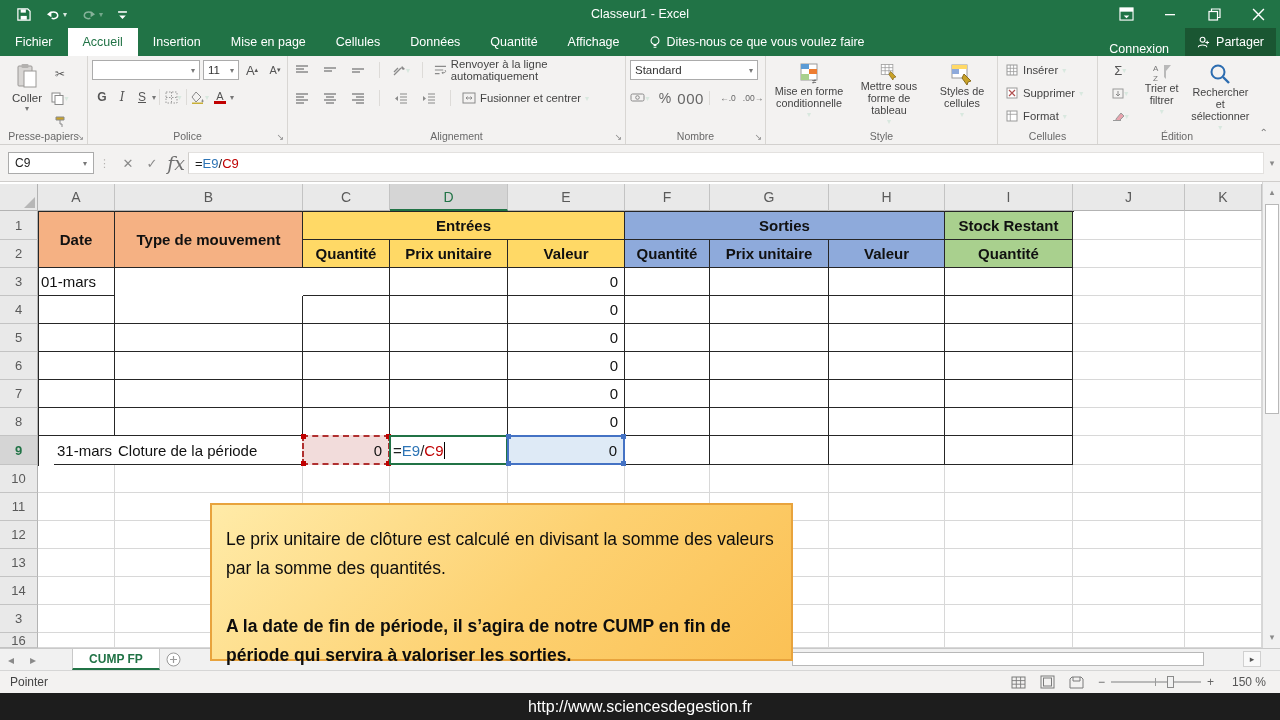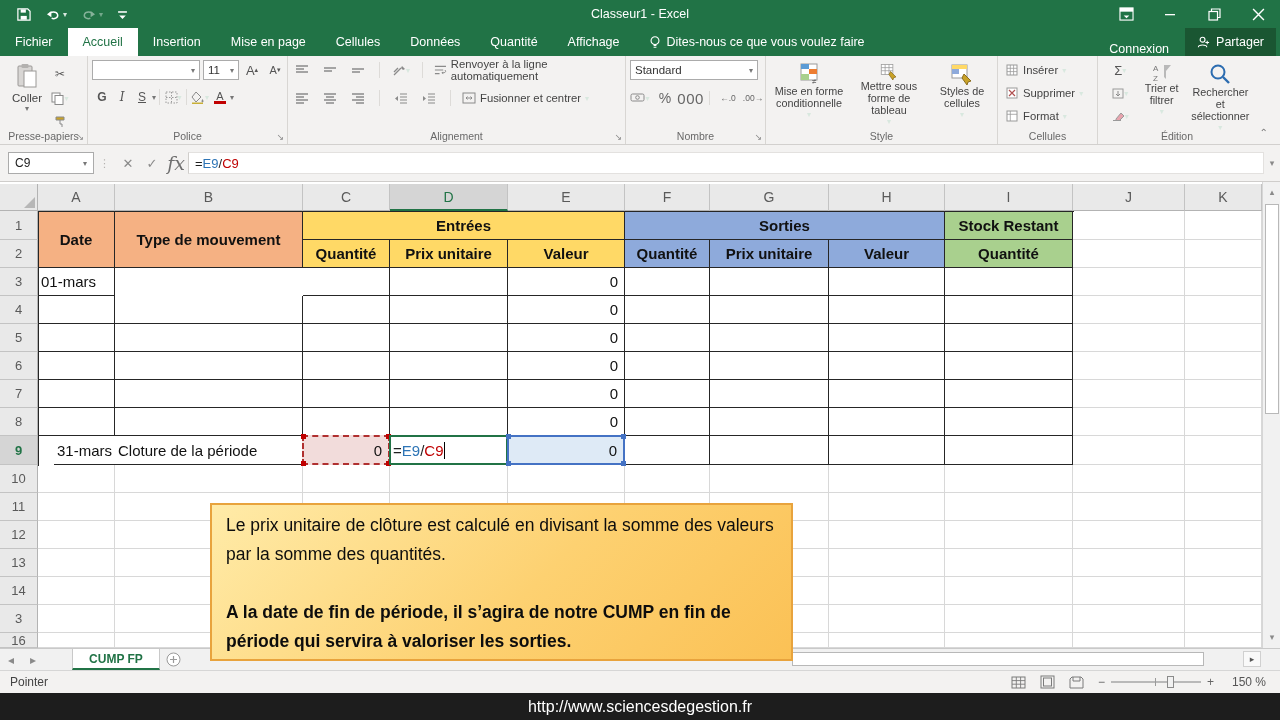--- a/index.html
+++ b/index.html
@@ -97,21 +97,21 @@
   .ztrack { position:relative; width:90px; height:2px; background:#b9b9b9; }
   .ztick { position:absolute; left:44px; top:-3px; width:1px; height:8px; background:#9a9a9a; }
   .zthumb { position:absolute; left:56px; top:-5px; width:7px; height:12px; background:#f1f1f1; border:1px solid #8a8a8a; cursor:grab; }
   #zoom-pct { min-width:38px; text-align:right; color:#555; }
 
   
   #footer { left:0; top:693px; width:1280px; height:27px; background:#1d1d1d; display:flex; align-items:center; justify-content:center; }
   #footer-url { color:#fff; font-size:16px; }
 
   
-  #notebox { left:210px; top:503px; width:583px; height:158px; background:linear-gradient(135deg,#ffeba8 0%,#fdd171 55%,#fbc155 100%); border:2px solid #e8a33d; padding:6px 14px; z-index:50; }
+  #notebox { left:210px; top:503px; width:583px; height:158px; background:linear-gradient(135deg,#ffeba8 0%,#fdd171 55%,#fbc155 100%); border:2px solid #e8a33d; padding:20px 14px; z-index:50; }
   #notebox p { font-size:17.5px; line-height:29px; color:#0d0d0d; }
   #notebox p.b { font-weight:bold; }
   #notebox p + p { margin-top:29px; }
 
   svg { display:block; }
 </style>
 </head>
 <body>
 
 <div id="titlebar" class="abs">

